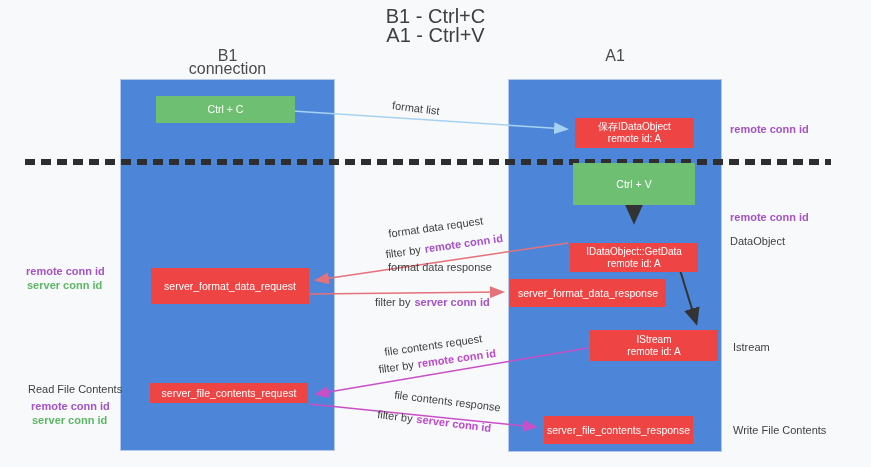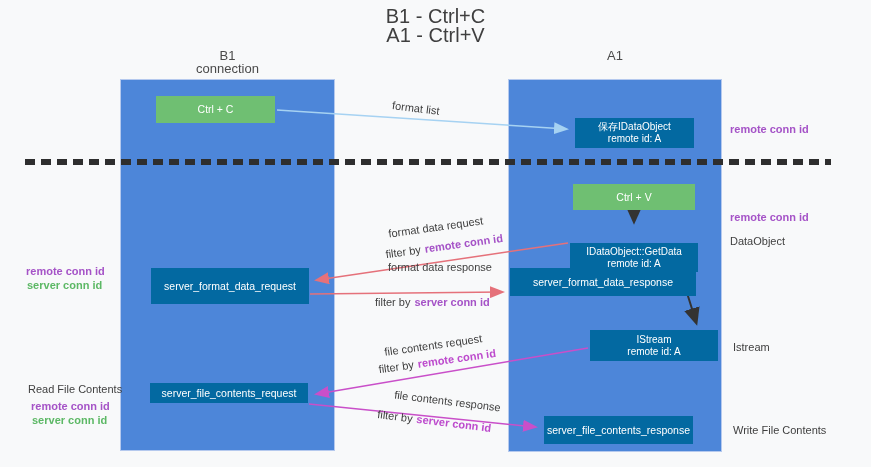--- a/index.html
+++ b/index.html
@@ -1,37 +1,37 @@
 <!DOCTYPE html>
 <html><head>
 <meta charset="utf-8">
 <style>
   html,body{margin:0;padding:0;background:#f8f9fa;font-family:"Liberation Sans",sans-serif;}
   .canvas{position:relative;width:871px;height:467px;background:#f8f9fa;overflow:hidden;}
 
   .title{position:absolute;left:0;top:7px;width:871px;text-align:center;
          font-size:20px;color:#3f3f3f;line-height:19px;}
 
-  .col-header{position:absolute;text-align:center;font-size:13px;color:#4a4a4a;line-height:13px;}
+  .col-header{position:absolute;text-align:center;font-size:16px;color:#4a4a4a;line-height:13px;}
   .col-header.left{left:120px;top:49px;width:215px;}
   .col-header.right{left:508px;top:49px;width:214px;}
 
   .column{position:absolute;background:#4d86d9;border:1px solid #b5c9ee;box-sizing:border-box;}
   .column.left{left:120px;top:79px;width:215px;height:372px;}
   .column.right{left:508px;top:79px;width:214px;height:373px;}
 
   .dashed-divider{position:absolute;left:25px;top:159px;width:806px;height:6px;
       background:repeating-linear-gradient(to right,#2e2e2e 0 10px,transparent 10px 16px);}
 
   svg.arrows{position:absolute;left:0;top:0;z-index:3;}
 
   .node{position:absolute;z-index:4;color:#fff;text-align:center;display:flex;
         flex-direction:column;justify-content:center;box-sizing:border-box;}
   .node.green{background:#6fbf72;}
-  .node.orange{background:#0369a1;}
+  .node.orange{background:#ef4444;}
   .node .l1{font-size:10.5px;line-height:13px;}
   .node .l2{font-size:10px;line-height:12px;}
 
   .edge-label{position:absolute;z-index:5;font-size:11px;color:#3f3f3f;white-space:nowrap;}
   .tilt-up{transform:rotate(-8deg);}
   .tilt-down{transform:rotate(7deg);}
   .edge-label .pre{margin-right:4px;}
   .kw{font-weight:bold;}
   .kw-purple{color:#a553c7;}
   .kw-magenta{color:#bd4bcd;}
@@ -80,43 +80,43 @@
     </defs>
     <line x1="277" y1="110" x2="566" y2="129" stroke="#a6d2f2" stroke-width="1.5" marker-end="url(#m-blue)"></line>
     <line x1="634" y1="200" x2="634" y2="220" stroke="#333" stroke-width="2.4" marker-end="url(#m-black)"></line>
     <line x1="568" y1="243" x2="317" y2="280" stroke="#e5717a" stroke-width="1.5" marker-end="url(#m-red)"></line>
     <line x1="310" y1="294" x2="502" y2="292" stroke="#e5717a" stroke-width="1.5" marker-end="url(#m-red)"></line>
     <line x1="676" y1="257" x2="696" y2="322" stroke="#333" stroke-width="2" marker-end="url(#m-black)"></line>
     <line x1="588" y1="348" x2="317" y2="394" stroke="#c94fc9" stroke-width="1.5" marker-end="url(#m-magenta)"></line>
     <line x1="309" y1="404" x2="535" y2="427" stroke="#c94fc9" stroke-width="1.5" marker-end="url(#m-magenta)"></line>
   </svg>
 
-  <div class="node green" style="left:156px;top:96px;width:119px;height:27px">
+  <div class="node green" style="left:156px;top:96px;width:139px;height:27px">
     <div class="l1">Ctrl + C</div>
   </div>
 
   <div class="node orange" style="left:575px;top:118px;width:119px;height:30px">
     <div class="l2">保存IDataObject</div>
     <div class="l2">remote id: A</div>
   </div>
 
-  <div class="node green" style="left:573px;top:184px;width:122px;height:26px">
+  <div class="node green" style="left:573px;top:163px;width:122px;height:42px">
     <div class="l1">Ctrl + V</div>
   </div>
 
   <div class="node orange" style="left:570px;top:243px;width:128px;height:29px">
     <div class="l2">IDataObject::GetData</div>
     <div class="l2">remote id: A</div>
   </div>
 
   <div class="node orange" style="left:151px;top:268px;width:158px;height:36px">
     <div class="l1">server_format_data_request</div>
   </div>
 
-  <div class="node orange" style="left:510px;top:268px;width:186px;height:28px">
+  <div class="node orange" style="left:510px;top:279px;width:156px;height:28px">
     <div class="l1">server_format_data_response</div>
   </div>
 
   <div class="node orange" style="left:590px;top:330px;width:128px;height:31px">
     <div class="l2">IStream</div>
     <div class="l2">remote id: A</div>
   </div>
 
   <div class="node orange" style="left:150px;top:383px;width:158px;height:20px">
     <div class="l1">server_file_contents_request</div>

